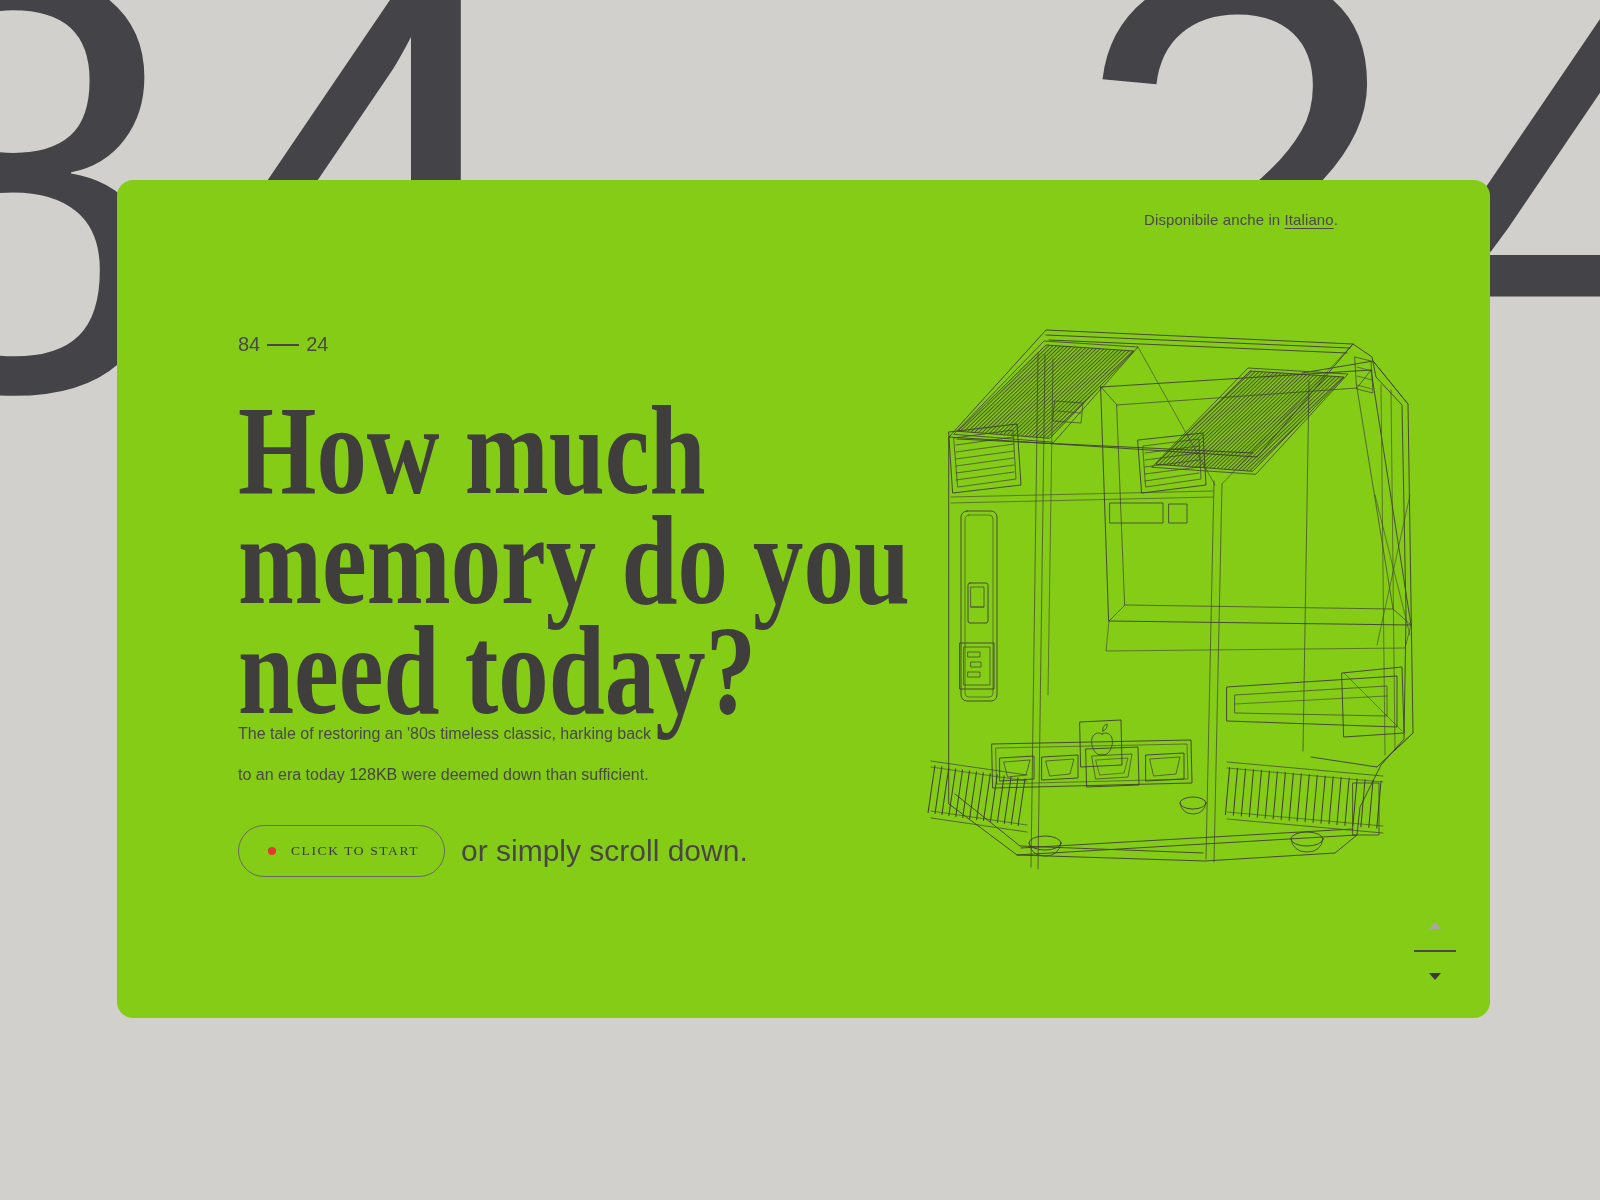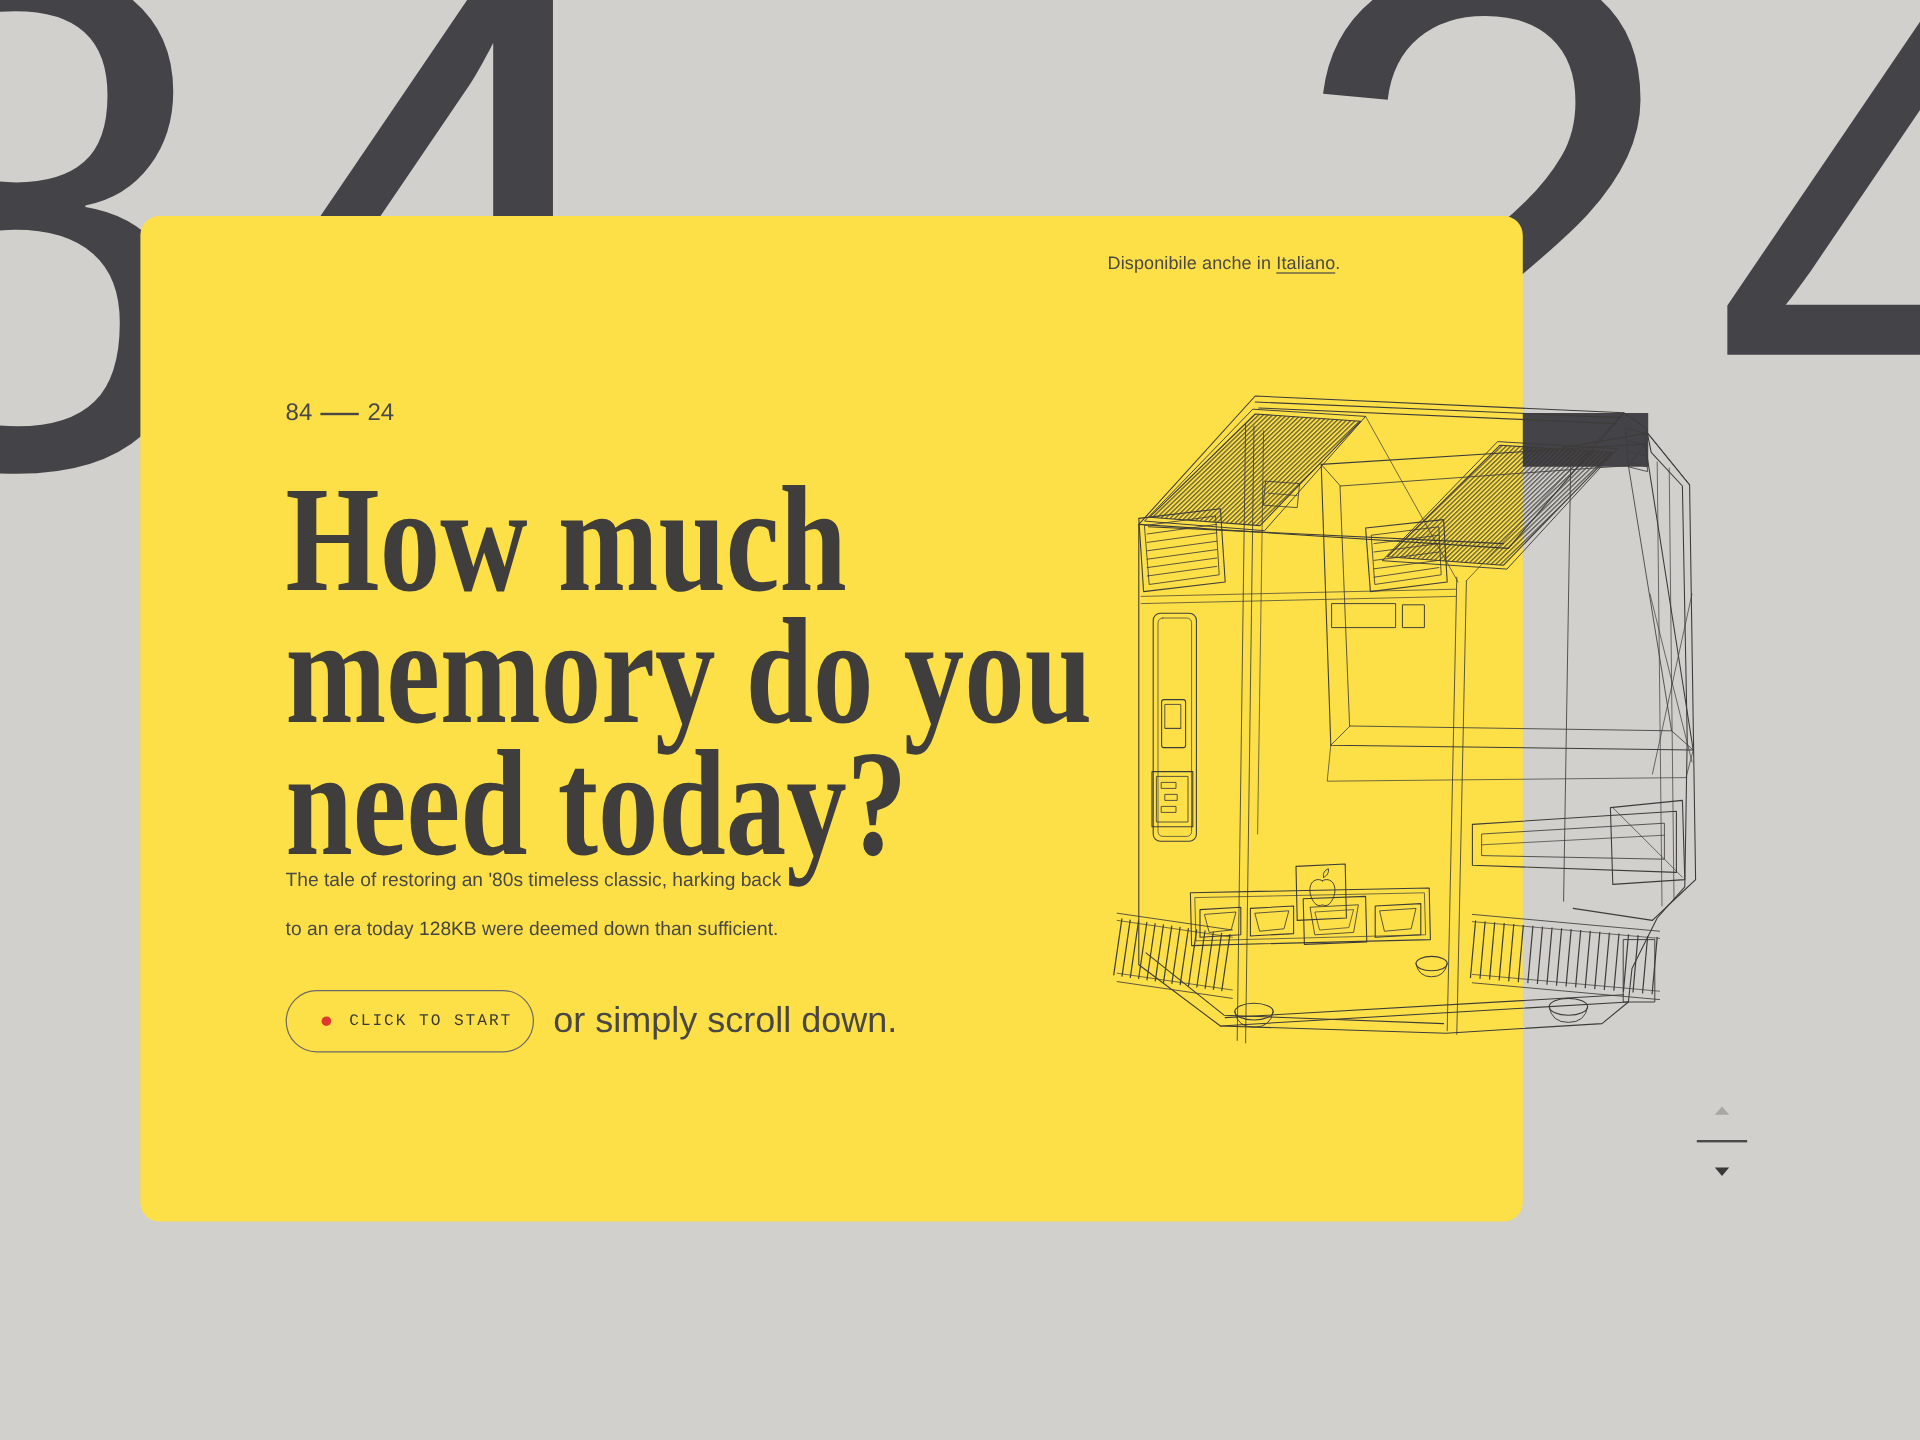--- a/index.html
+++ b/index.html
@@ -17,22 +17,22 @@
     font-family:"Liberation Sans",sans-serif;
     font-weight:400;font-size:600px;line-height:1;
     letter-spacing:22px;color:#444347;white-space:nowrap;
     user-select:none;
   }
   .bg-num-left{left:-153px;}
   .bg-num-right{left:1070px;}
 
   
   .card{
-    position:absolute;left:117px;top:180px;width:1118px;height:838px;
-    background:#fde047;border-radius:16px;padding-left:34px;
+    position:absolute;left:117px;top:180px;width:1373px;height:838px;
+    background:#84cc16;border-radius:16px;
   }
 
   .lang{
     position:absolute;top:31px;right:152px;
     font-size:15px;color:#4b4946;letter-spacing:.1px;
   }
   .lang a{
     color:#4b4946;text-decoration:underline;
     text-underline-offset:3px;text-decoration-thickness:1px;
   }
@@ -64,21 +64,21 @@
     display:flex;align-items:center;gap:16px;
   }
   .cta{
     width:207px;height:52px;border-radius:26px;
     border:1.3px solid #6b6967;background:transparent;
     display:flex;align-items:center;padding:0 0 0 29px;gap:15px;
     cursor:pointer;box-sizing:border-box;
   }
   .dot{width:8px;height:8px;border-radius:50%;background:#df3a2e;flex:0 0 auto;}
   .cta-label{
-    font-family:Liberation Mono, monospace;
+    font-family:Liberation Serif, serif;
     font-size:13.5px;letter-spacing:1.6px;color:#3b3a39;font-weight:500;
     white-space:nowrap;
   }
   .cta-aside{font-size:30px;color:#494745;}
 
   .illo{position:absolute;left:788px;top:135px;width:545px;height:560px;}
   .illo svg{display:block;width:545px;height:560px;}
 
   .scroller{
     position:absolute;left:1297px;top:742px;width:42px;

